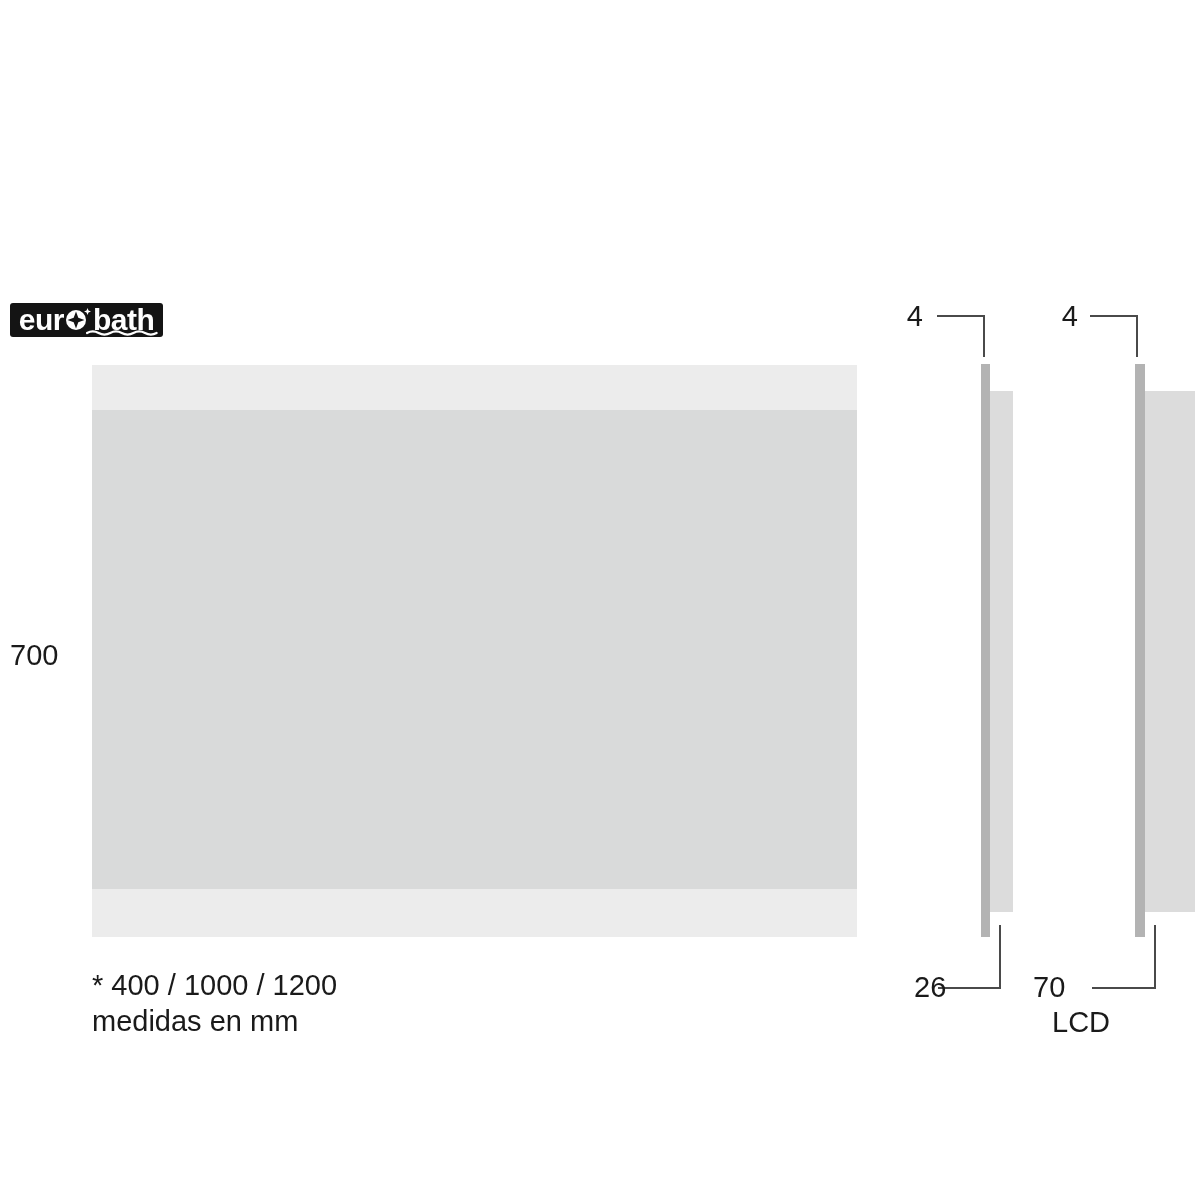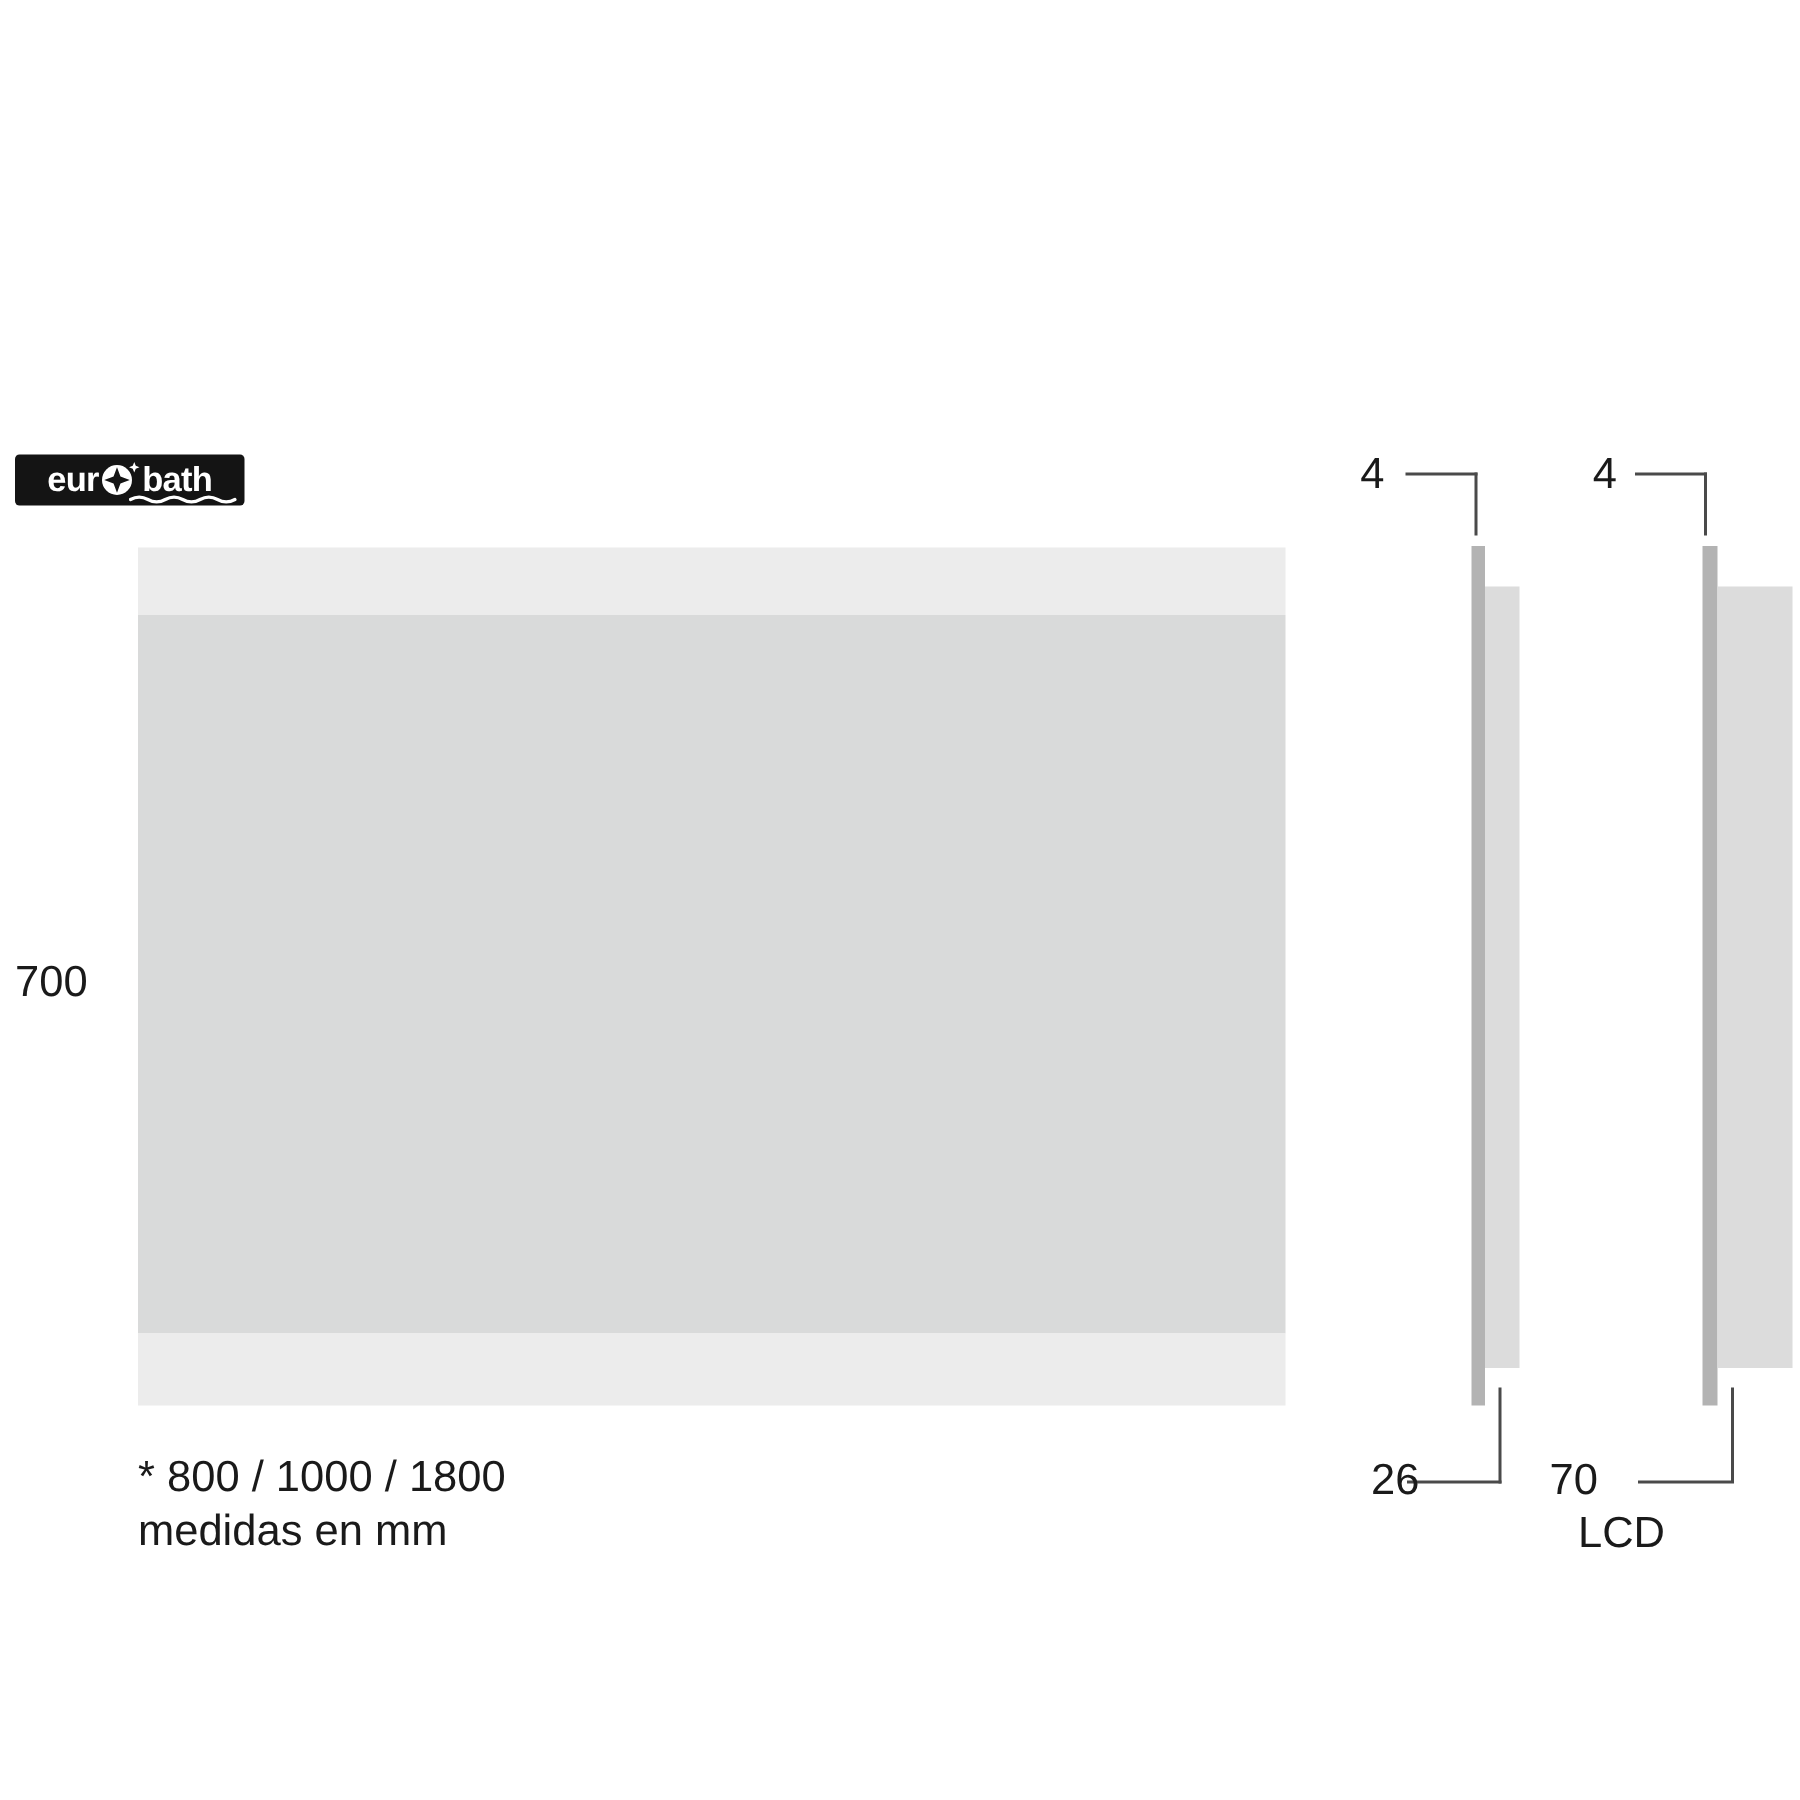--- a/index.html
+++ b/index.html
@@ -10,21 +10,21 @@
   html,body{margin:0;padding:0;background:var(--canvas-bg);}
   .canvas{position:relative;width:1200px;height:1200px;background:var(--canvas-bg);
           font-family:"Liberation Sans","DejaVu Sans",sans-serif;color:var(--text);overflow:hidden;}
   .abs{position:absolute;}
   .lbl{position:absolute;font-size:29px;line-height:29px;color:var(--text);white-space:nowrap;}
   .line{position:absolute;background:var(--leader-line);}
 
   
   .logo{position:absolute;left:10px;top:303px;width:153px;height:34px;background:var(--logo-bg);
         border-radius:3px;display:flex;align-items:center;justify-content:center;}
-  .logo-txt{color:var(--logo-text);font-weight:700;font-size:23px;line-height:27px;letter-spacing:-.5px;
+  .logo-txt{color:var(--logo-text);font-weight:700;font-size:30px;line-height:27px;letter-spacing:-.5px;
             position:relative;top:-1px;}
   .logo-mark{margin:0 1px;position:relative;top:-1px;}
   .logo-wave{position:absolute;left:76px;bottom:1px;}
 
   
   .front{position:absolute;left:92px;top:365px;width:765px;height:572px;}
   .front .band-top{position:absolute;left:0;top:0;width:100%;height:45px;background:var(--led-band);}
   .front .face{position:absolute;left:0;top:45px;width:100%;height:479px;background:var(--mirror-face);}
   .front .band-bottom{position:absolute;left:0;top:524px;width:100%;height:48px;background:var(--led-band);}
   .front .center-lbl{position:absolute;left:0;top:275px;width:100%;text-align:center;
@@ -94,16 +94,16 @@
   <div class="abs v2-glass"></div>
   <div class="abs v2-body"></div>
   <div class="line v2-lt-h"></div>
   <div class="line v2-lt-v"></div>
   <div class="lbl v2-lbl4">4</div>
   <div class="line v2-lb-v"></div>
   <div class="line v2-lb-h"></div>
   <div class="lbl v2-lbl70">70</div>
   <div class="lbl v2-lblLCD">LCD</div>
 
-  <div class="lbl fn1">* 800 / 1000 / 1800</div>
+  <div class="lbl fn1">* 400 / 1000 / 1200</div>
   <div class="lbl fn2">medidas en mm</div>
 
 </div>
 
 </body></html>

